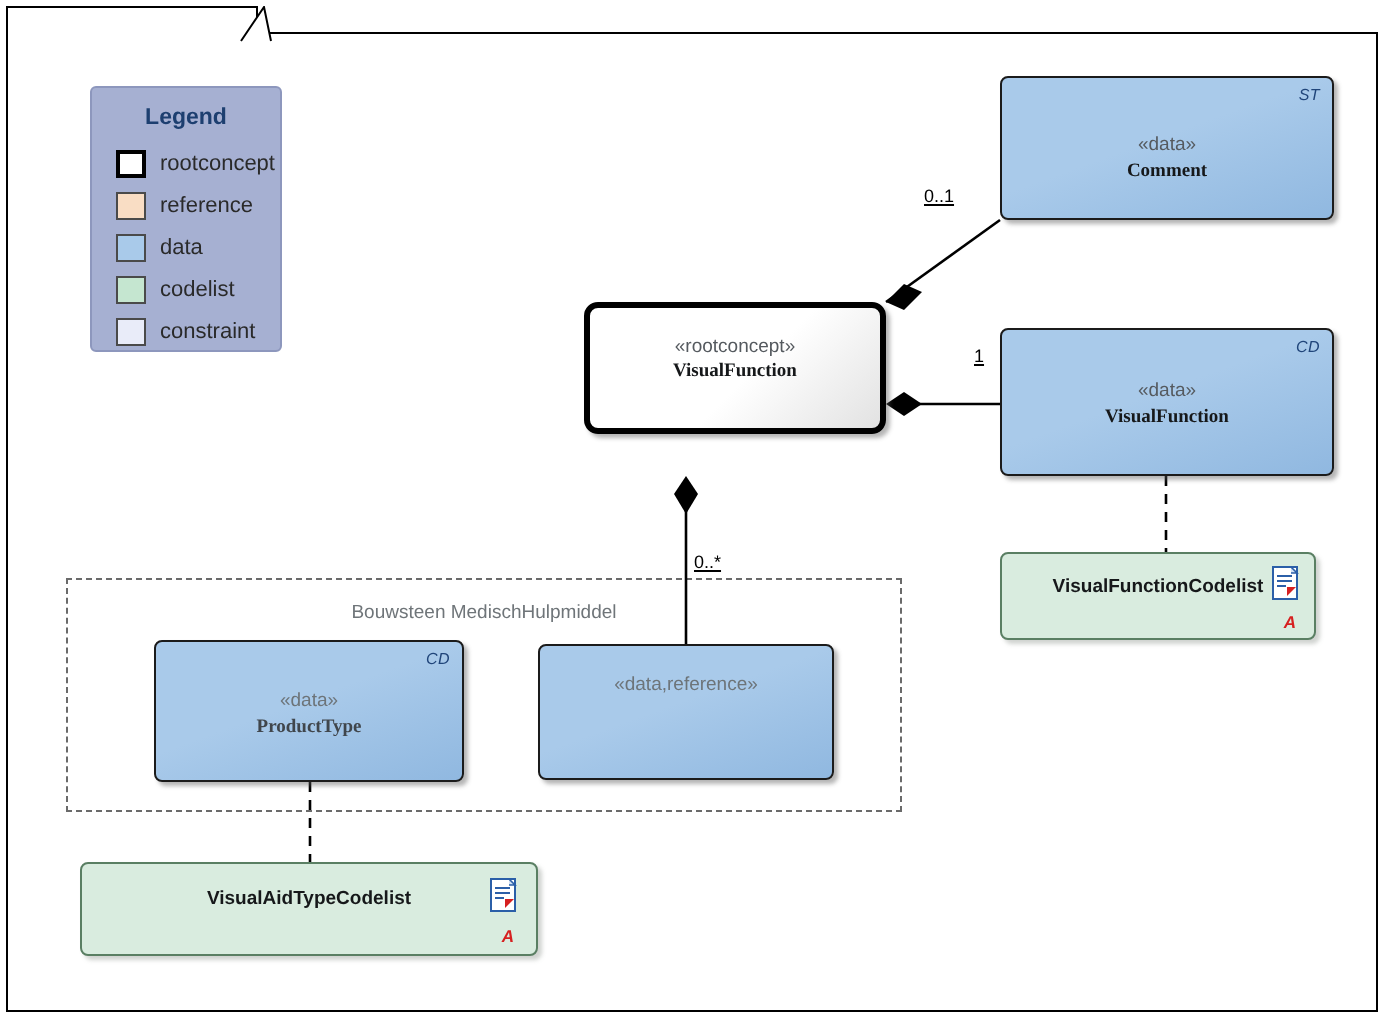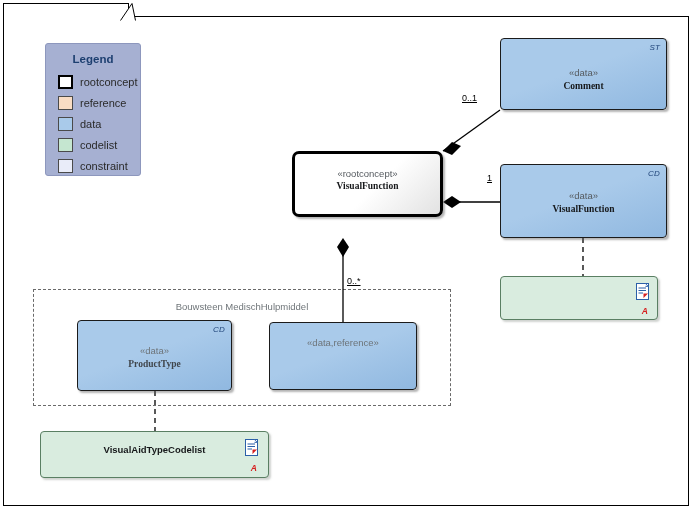--- a/index.html
+++ b/index.html
@@ -309,20 +309,21 @@
     <span class="cls-name" style="top:27px;">VisualFunction</span>
   </div>
 
   <div class="clsbox data" style="left:500px; top:164px; width:167px; height:74px;">
     <span class="cls-badge">CD</span>
     <span class="cls-stereo" style="top:25px;">«data»</span>
     <span class="cls-name" style="top:39px;">VisualFunction</span>
   </div>
 
   <div class="clsbox codelist" style="left:500px; top:276px; width:158px; height:44px;">
+    <span class="cls-name-left" style="top:11px; padding-right:22px;">VisualFunctionCodelist</span>
     <svg class="doc-icon" style="right:6px; top:6px;" viewBox="0 0 15 18">
       <rect x="0.5" y="0.5" width="12" height="16" fill="#ffffff" stroke="#2b5fa8" stroke-width="1"></rect>
       <polyline points="9.5,0.5 12.5,3.5 9.5,3.5" fill="#cfe0f4" stroke="#2b5fa8" stroke-width="0.8"></polyline>
       <line x1="2.5" y1="5" x2="10" y2="5" stroke="#2b5fa8" stroke-width="1"></line>
       <line x1="2.5" y1="7.5" x2="10" y2="7.5" stroke="#2b5fa8" stroke-width="1"></line>
       <line x1="2.5" y1="10" x2="7" y2="10" stroke="#2b5fa8" stroke-width="1"></line>
       <polygon points="7.5,10.5 12,10.5 12,15 7.5,15" fill="#d62020"></polygon>
       <polygon points="7.5,15 12,10.5 12,15" fill="#ffffff"></polygon>
     </svg>
     <span class="a-mark" style="right:9px; bottom:3px;">A</span>

